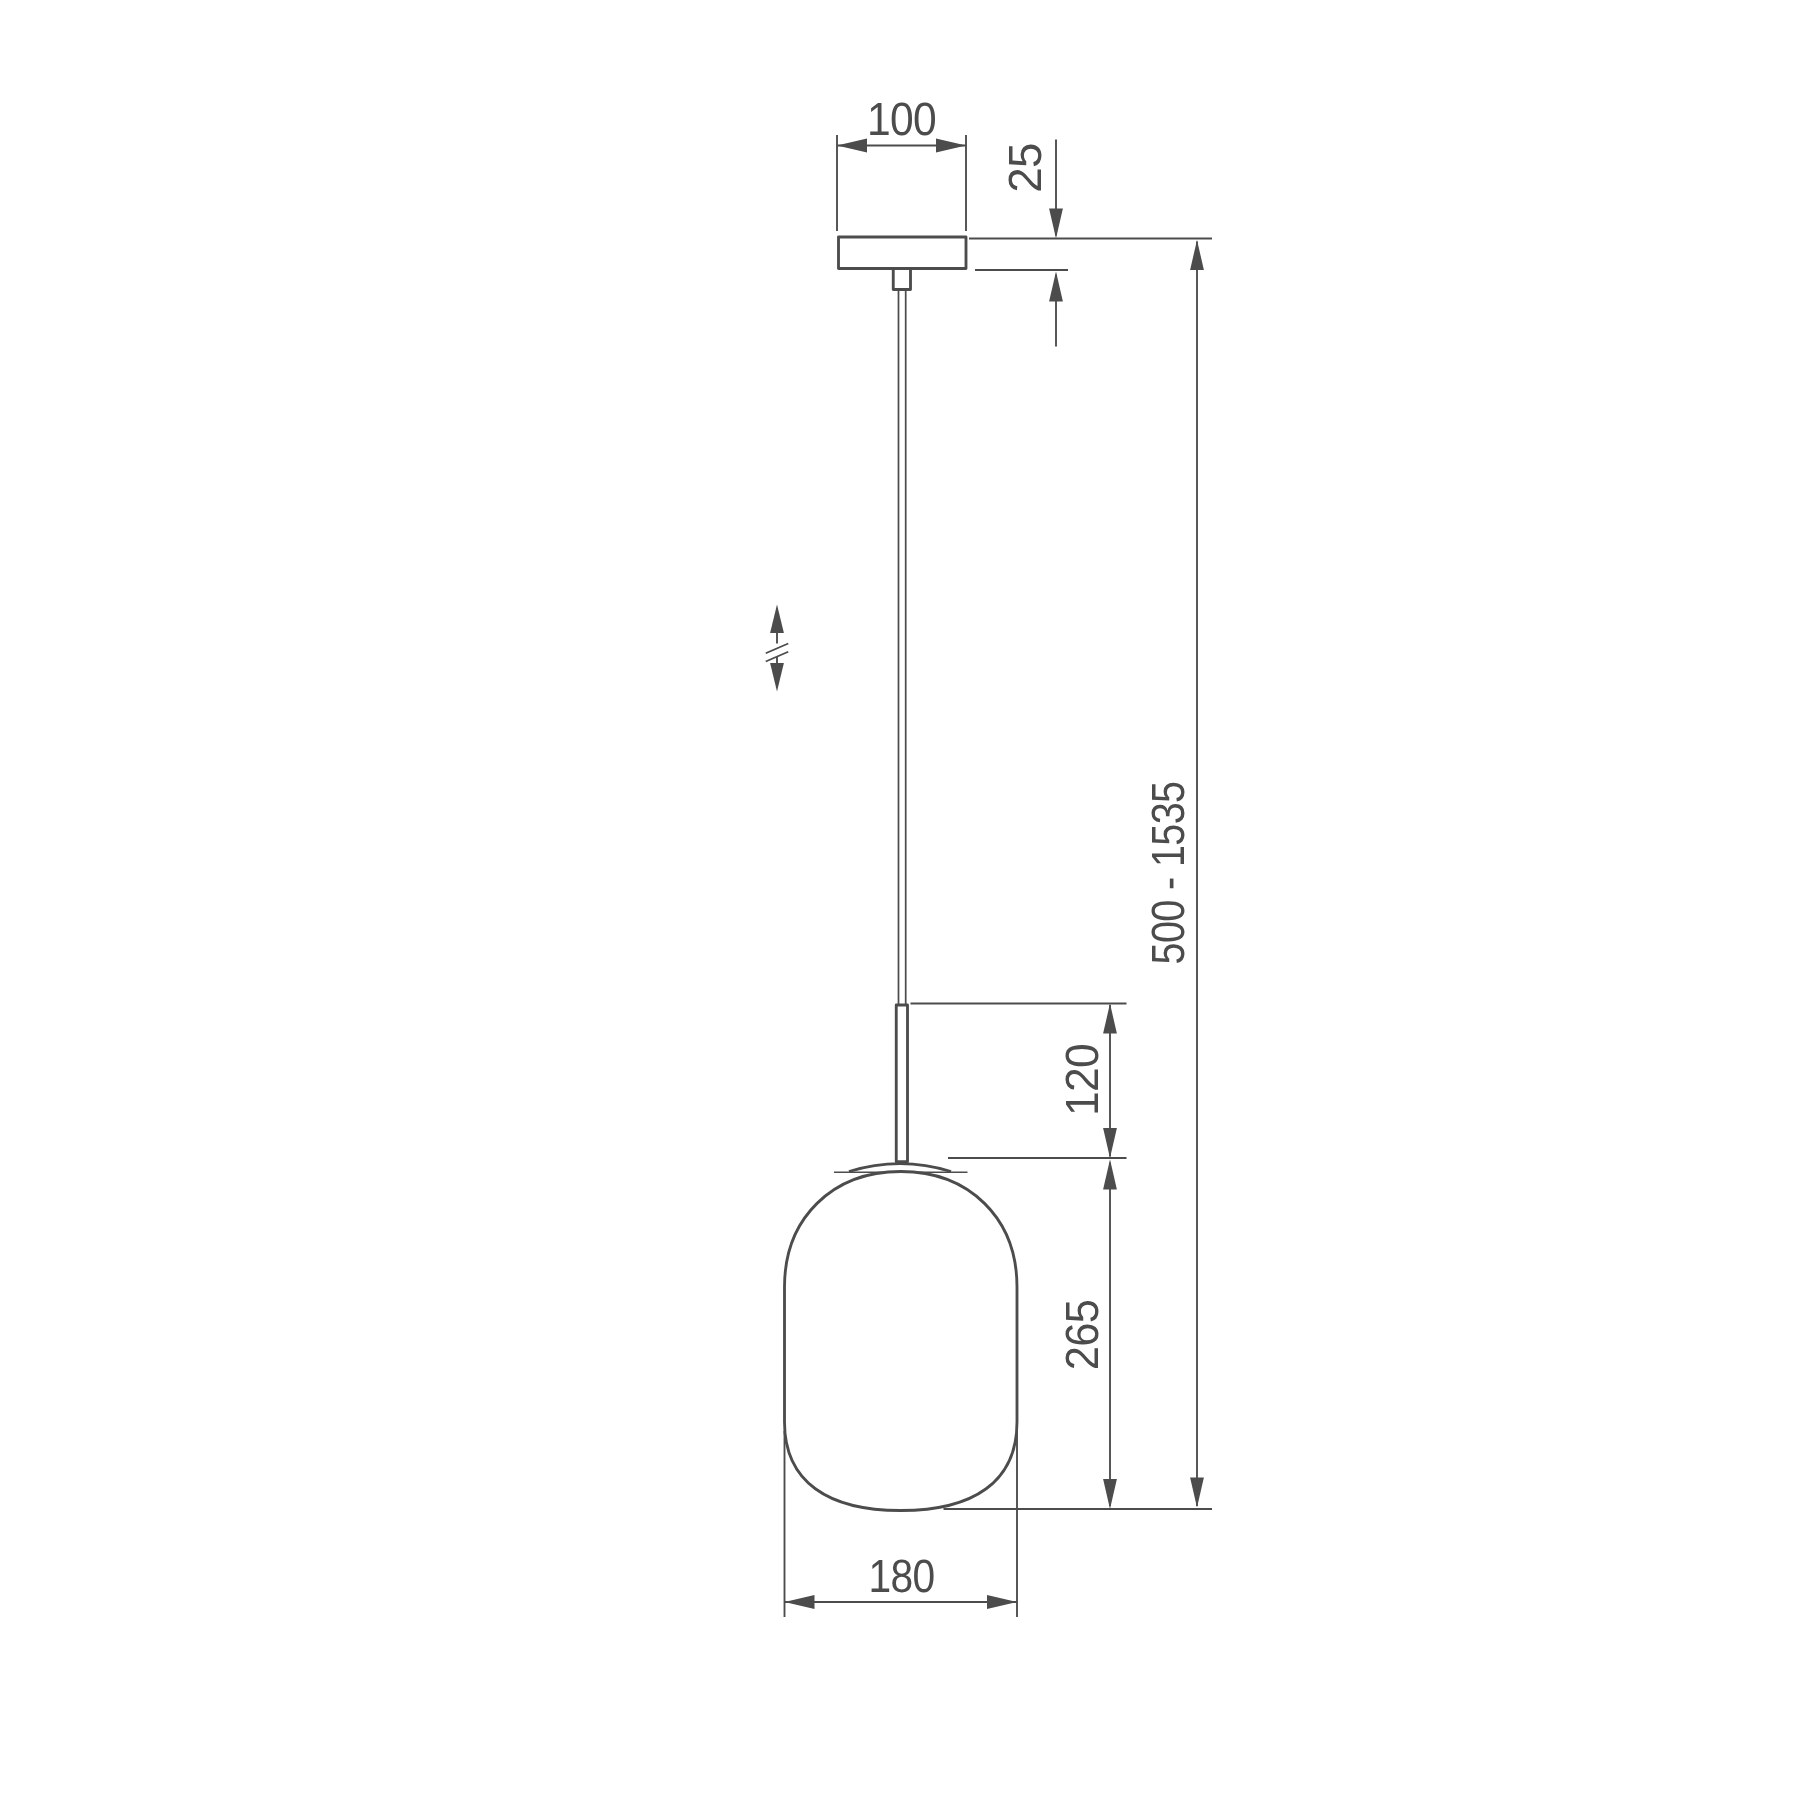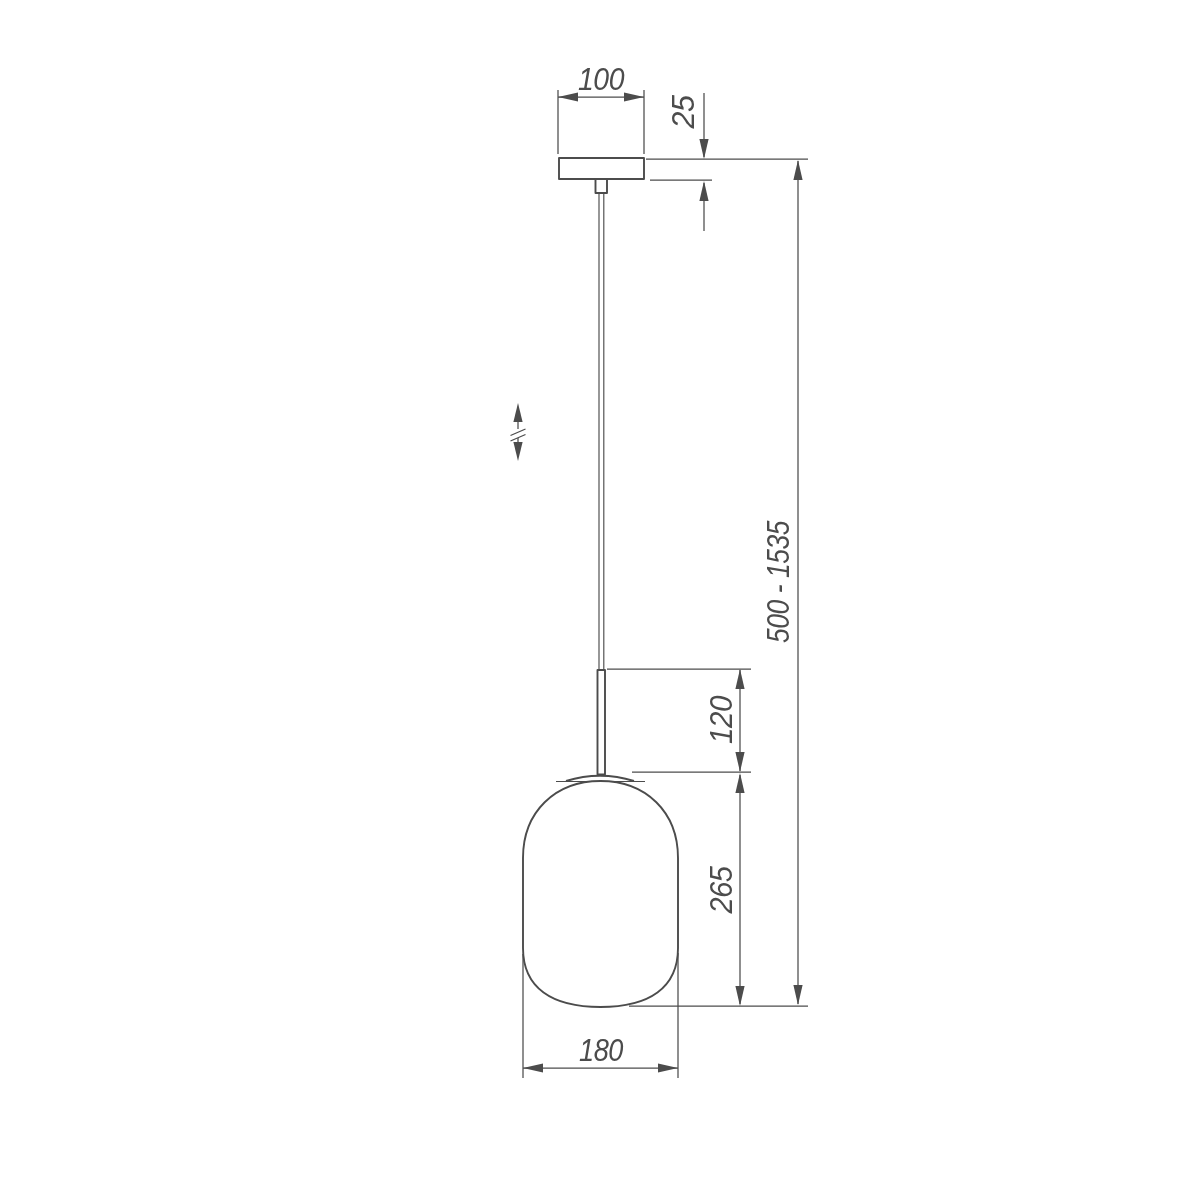--- a/index.html
+++ b/index.html
@@ -6,21 +6,20 @@
     margin: 0;
     padding: 0;
     background: #ffffff;
   }
   #stage {
     position: relative;
     width: 976px;
     height: 1200px;
     background: #ffffff;
     overflow: hidden;
-    font-style: italic;
   }
   svg { display: block; }
   .obj {
     fill: none;
     stroke: var(--line, #4c4c4c);
     stroke-width: 1.9;
     stroke-linejoin: round;
     stroke-linecap: butt;
   }
   .thin {

